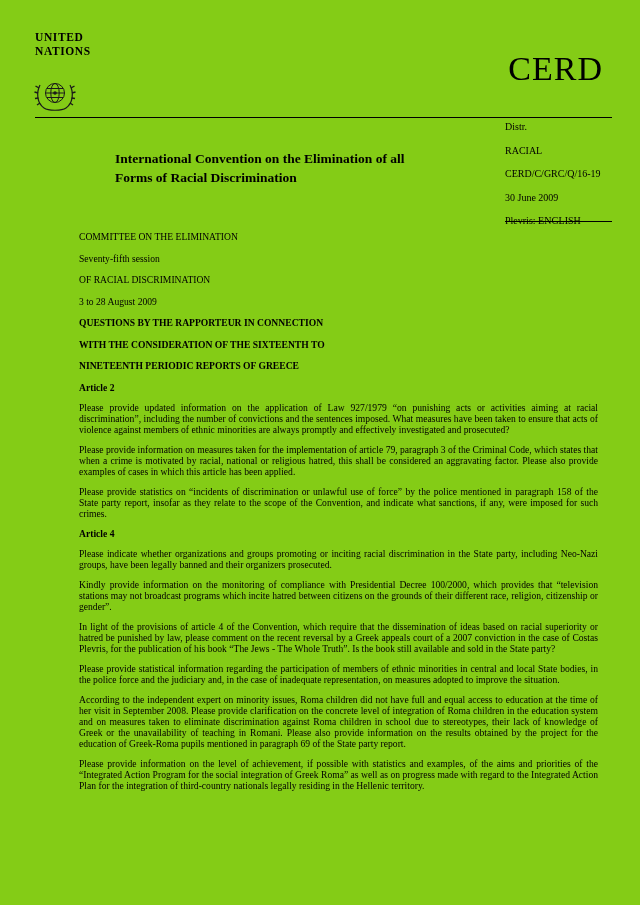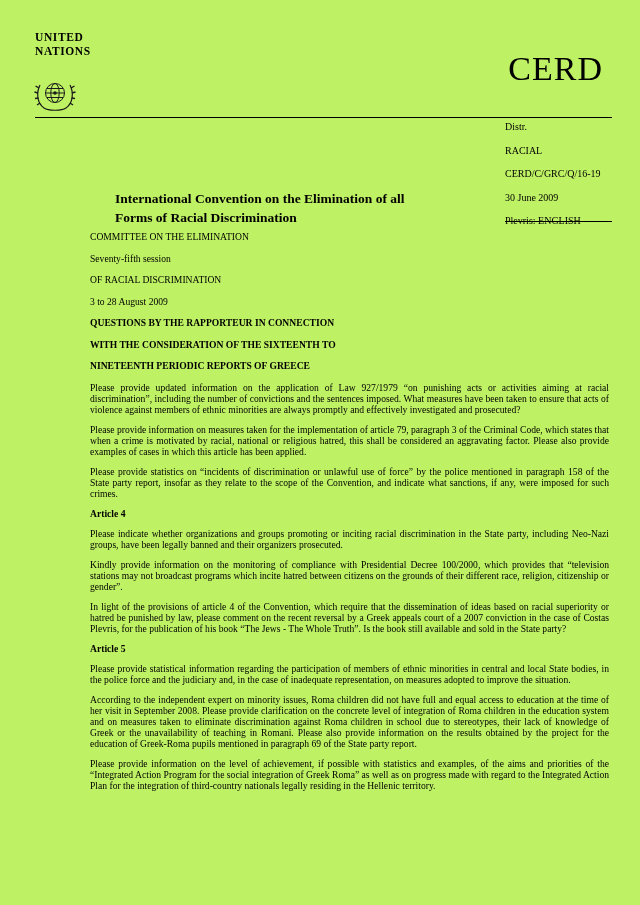--- a/index.html
+++ b/index.html
@@ -3,21 +3,21 @@
 <meta charset="utf-8">
 <style>
   * { box-sizing: border-box; }
   html, body { margin: 0; padding: 0; }
   body {
     width: 640px; height: 905px;
     background: #ffffff;
     color: #000;
     font-family: "Liberation Serif", serif;
   }
-  .page { position: relative; width: 640px; height: 905px; overflow: hidden; background: #bef264; }
+  .page { position: relative; width: 640px; height: 905px; overflow: hidden; background: #84cc16; }
 
   .org-name {
     position: absolute; left: 35px; top: 30px;
     font-weight: bold; font-size: 11.5px; line-height: 14px; letter-spacing: 0.6px;
   }
   .doc-symbol {
     position: absolute; right: 37px; top: 50px;
     font-weight: normal; font-size: 34px; letter-spacing: 1px;
   }
   .emblem { position: absolute; left: 32px; top: 79px; }
@@ -29,25 +29,25 @@
 
   .info-block { position: absolute; left: 505px; top: 121px; font-size: 10px; }
   .info-block > div { margin-bottom: 12.5px; }
   .info-rule {
     position: absolute; left: 505px; top: 221px; width: 107px;
     border-top: 1px solid #000;
   }
 
   .doc-title {
     position: absolute; left: 115px; top: 149px; width: 420px;
-    font-weight: bold; font-size: 13.5px; line-height: 19px; margin-top: 40px;
+    font-weight: bold; font-size: 13.5px; line-height: 19px;
   }
 
   .doc-body {
-    position: absolute; left: 90px; top: 231px; width: 527px;
+    position: absolute; left: 79px; top: 231px; width: 527px;
     font-size: 9.6px; line-height: 11px; text-align: justify;
   }
   .doc-body .line { margin-bottom: 10.5px; }
   .bold { font-weight: bold; }
   .doc-body p { margin: 0 8px 9px 0; }
   .article-heading {
     font-weight: bold; font-size: 9.6px;
     margin: 5px 0 9px 0; text-align: left;
   }
 </style>
@@ -110,33 +110,33 @@
   <div class="doc-body">
     <div class="line">COMMITTEE ON THE ELIMINATION</div>
     <div class="line">Seventy-fifth session</div>
     <div class="line">OF RACIAL DISCRIMINATION</div>
     <div class="line">3 to 28 August 2009</div>
     <div class="line bold">QUESTIONS BY THE RAPPORTEUR IN CONNECTION</div>
     <div class="line bold">WITH THE CONSIDERATION OF THE SIXTEENTH TO</div>
     <div class="line bold">NINETEENTH PERIODIC REPORTS OF GREECE</div>
 
     <section>
+      <div class="article-heading">Article 2</div>
       <p>Please provide updated information on the application of Law 927/1979 “on punishing acts or activities aiming at racial discrimination”, including the number of convictions and the sentences imposed. What measures have been taken to ensure that acts of violence against members of ethnic minorities are always promptly and effectively investigated and prosecuted?</p>
       <p>Please provide information on measures taken for the implementation of article 79, paragraph 3 of the Criminal Code, which states that when a crime is motivated by racial, national or religious hatred, this shall be considered an aggravating factor. Please also provide examples of cases in which this article has been applied.</p>
       <p>Please provide statistics on “incidents of discrimination or unlawful use of force” by the police mentioned in paragraph 158 of the State party report, insofar as they relate to the scope of the Convention, and indicate what sanctions, if any, were imposed for such crimes.</p>
     </section>
 
     <section>
       <div class="article-heading">Article 4</div>
       <p>Please indicate whether organizations and groups promoting or inciting racial discrimination in the State party, including Neo-Nazi groups, have been legally banned and their organizers prosecuted.</p>
       <p>Kindly provide information on the monitoring of compliance with Presidential Decree 100/2000, which provides that “television stations may not broadcast programs which incite hatred between citizens on the grounds of their different race, religion, citizenship or gender”.</p>
       <p>In light of the provisions of article 4 of the Convention, which require that the dissemination of ideas based on racial superiority or hatred be punished by law, please comment on the recent reversal by a Greek appeals court of a 2007 conviction in the case of Costas Plevris, for the publication of his book “The Jews - The Whole Truth”. Is the book still available and sold in the State party?</p>
     </section>
 
     <section>
-      <div class="article-heading">Article 5</div>
       <p>Please provide statistical information regarding the participation of members of ethnic minorities in central and local State bodies, in the police force and the judiciary and, in the case of inadequate representation, on measures adopted to improve the situation.</p>
       <p>According to the independent expert on minority issues, Roma children did not have full and equal access to education at the time of her visit in September 2008. Please provide clarification on the concrete level of integration of Roma children in the education system and on measures taken to eliminate discrimination against Roma children in school due to stereotypes, their lack of knowledge of Greek or the unavailability of teaching in Romani. Please also provide information on the results obtained by the project for the education of Greek-Roma pupils mentioned in paragraph 69 of the State party report.</p>
       <p>Please provide information on the level of achievement, if possible with statistics and examples, of the aims and priorities of the “Integrated Action Program for the social integration of Greek Roma” as well as on progress made with regard to the Integrated Action Plan for the integration of third-country nationals legally residing in the Hellenic territory.</p>
     </section>
   </div>
 
 </div>
 
 </body></html>

